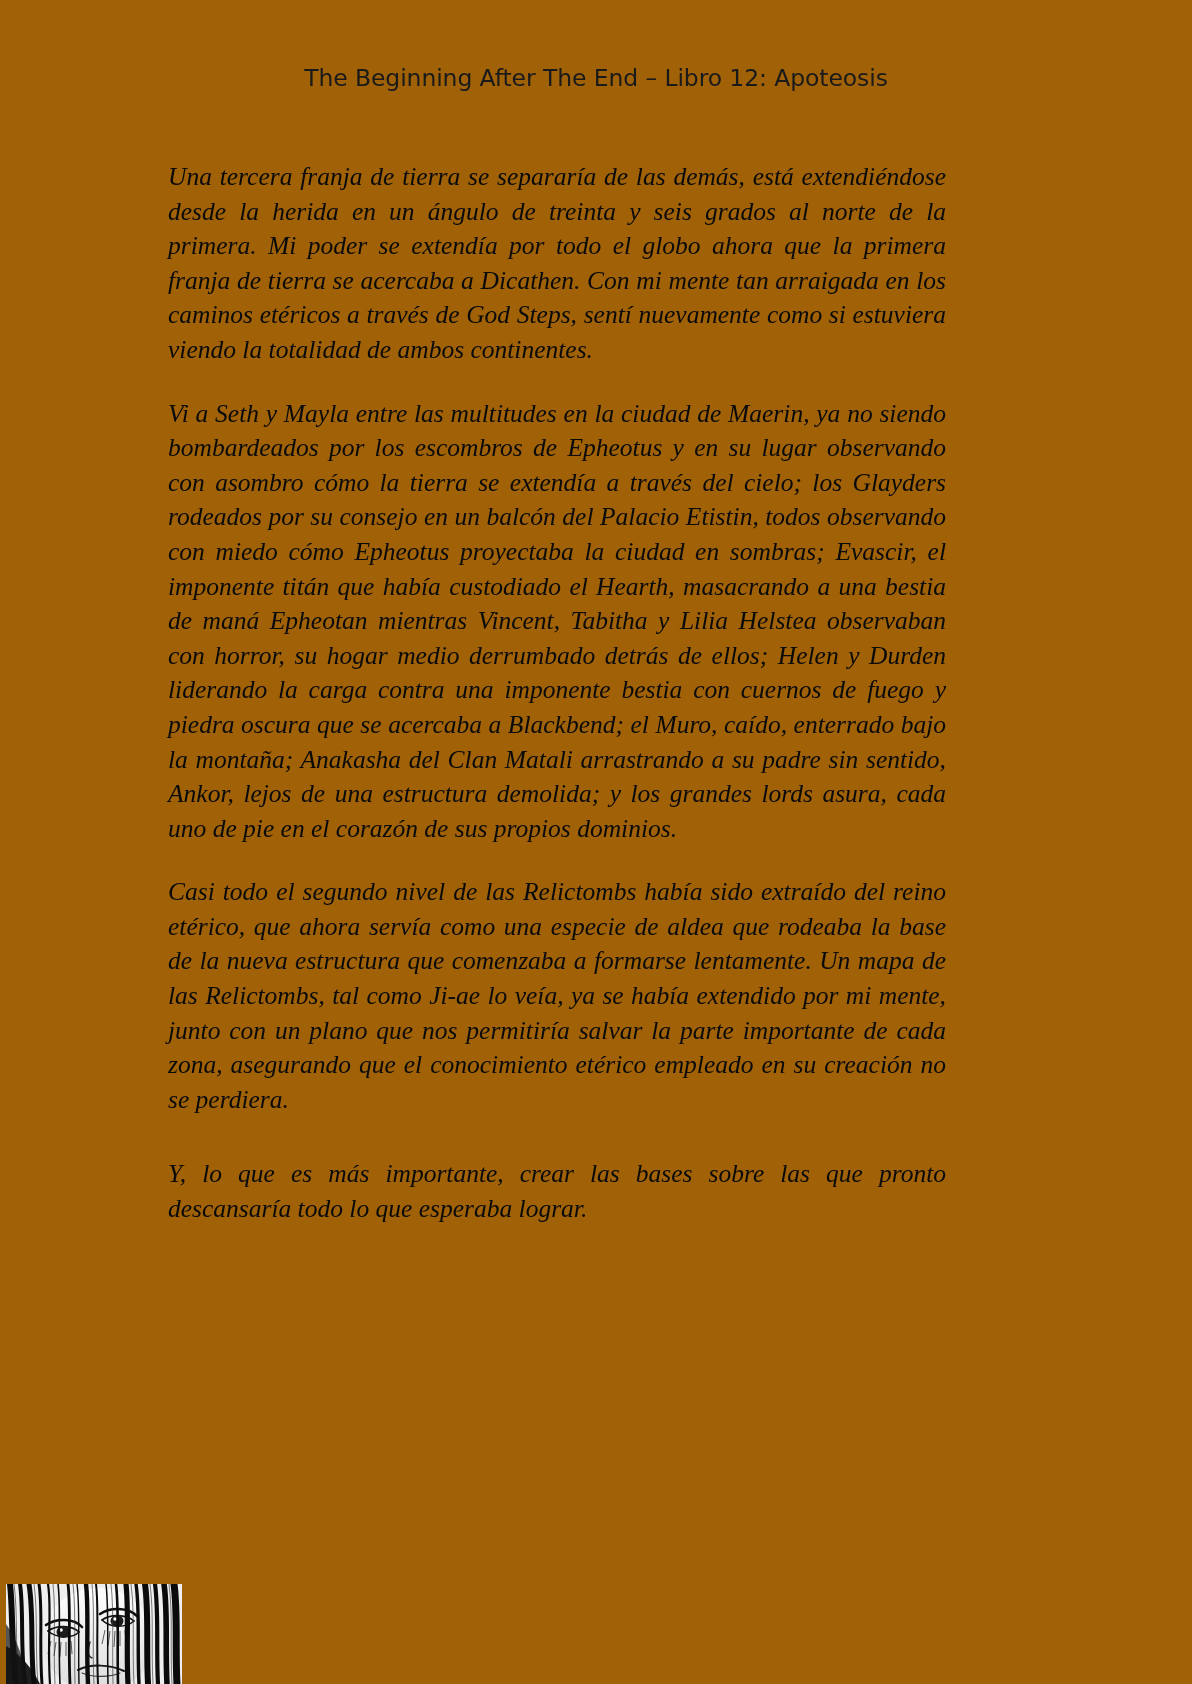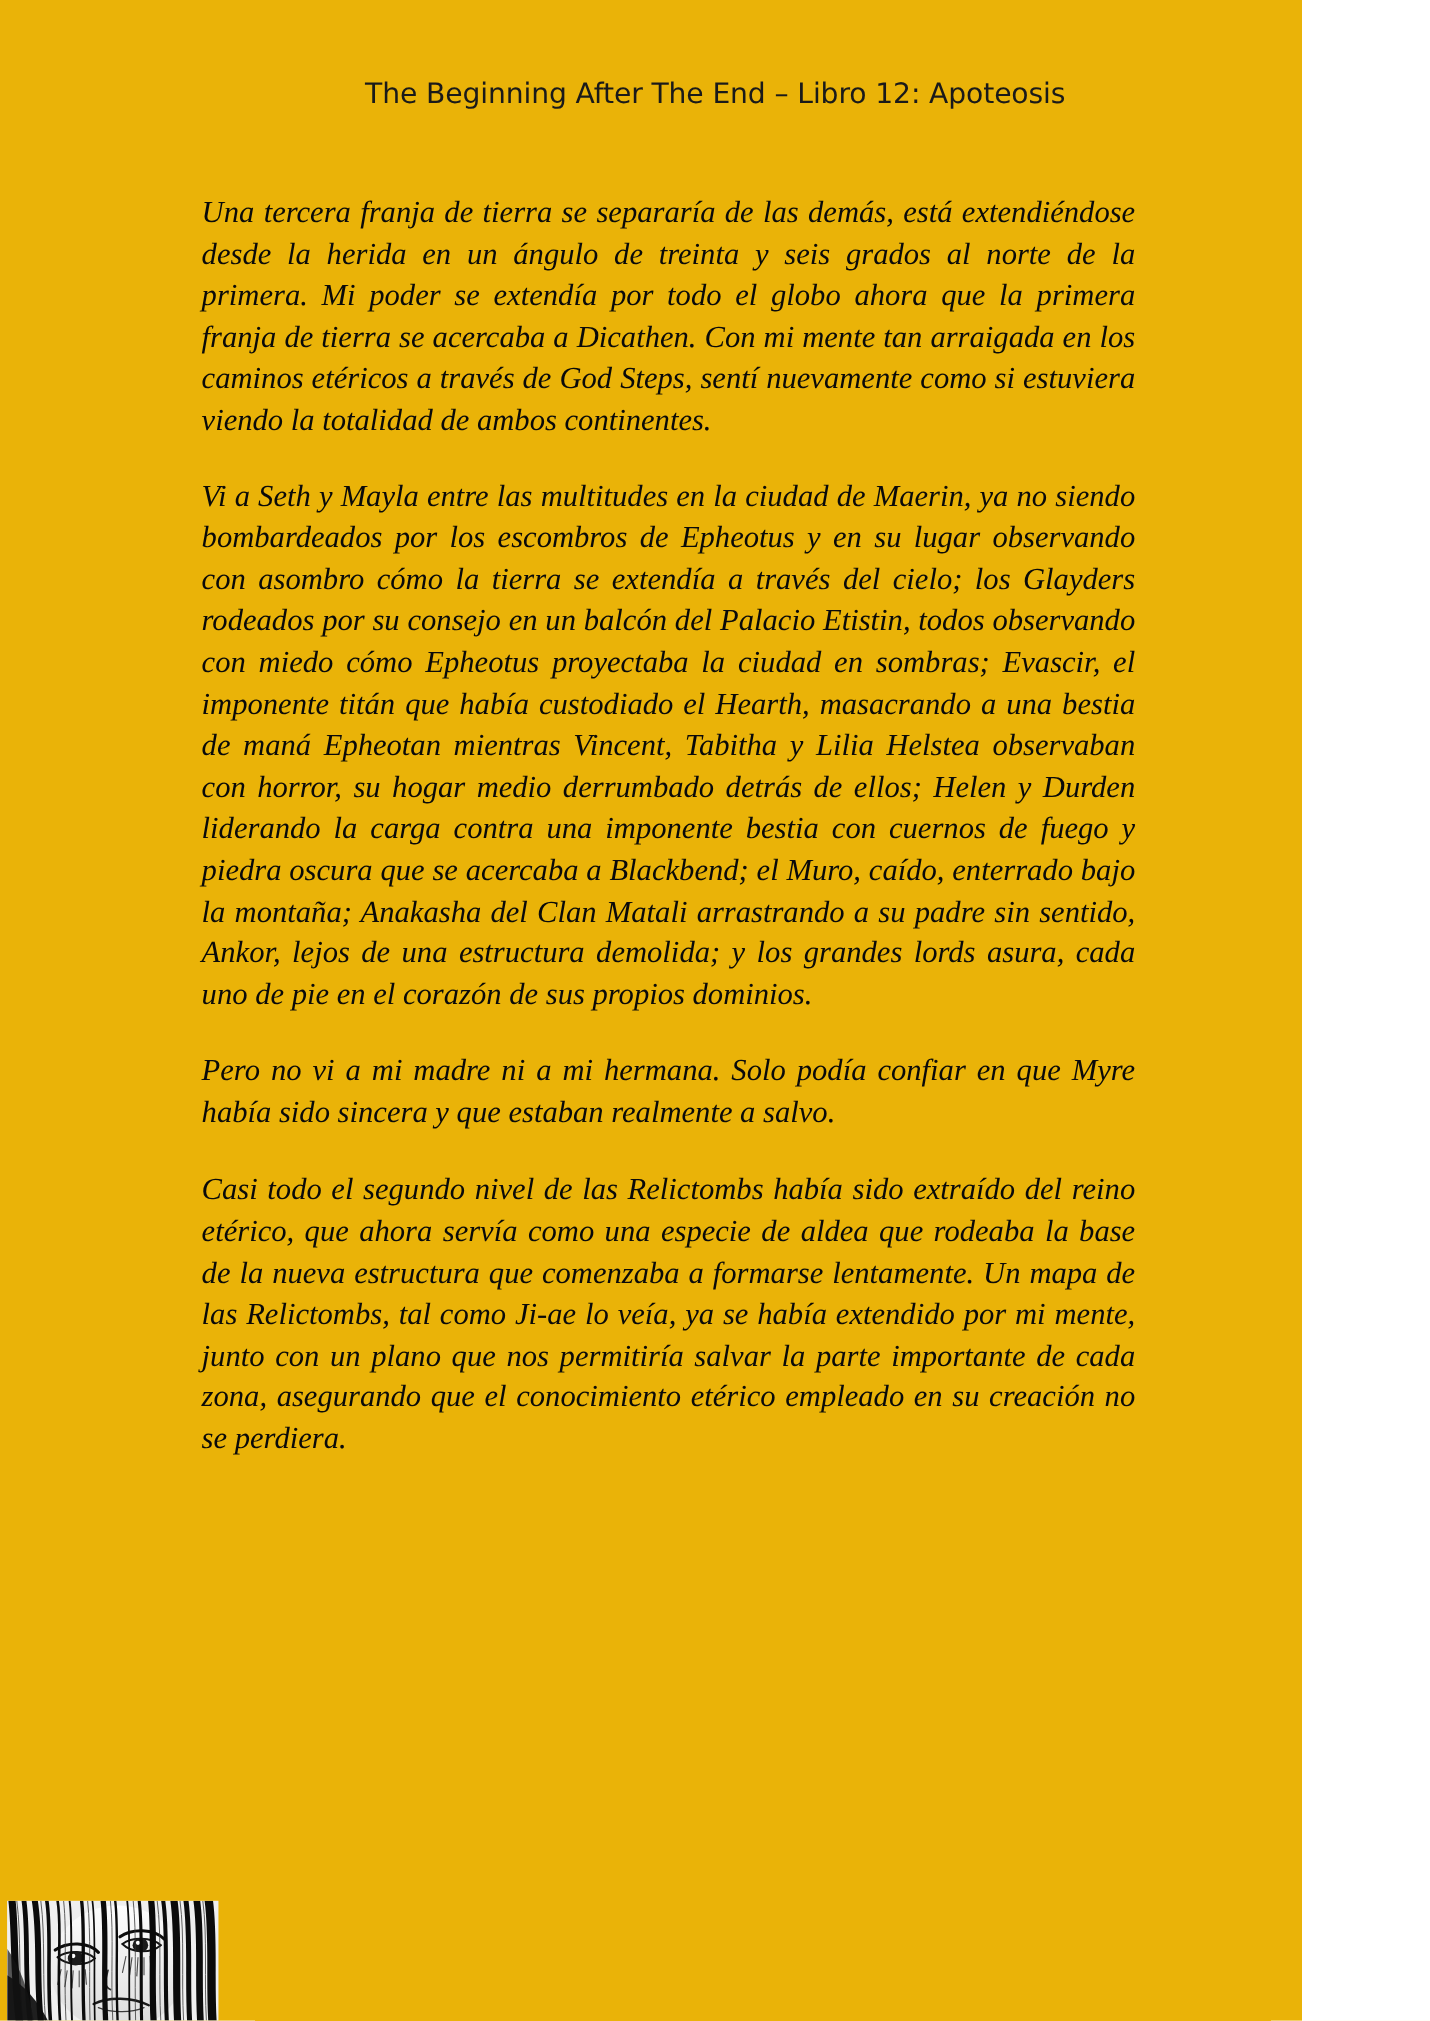--- a/index.html
+++ b/index.html
@@ -9,23 +9,23 @@
     background: #ffffff;
   }
 
   body {
     font-family: "Liberation Serif", "DejaVu Serif", serif;
     color: #000000;
   }
 
   .page {
     position: relative;
-    width: 1085px;
+    width: 1192px;
     height: 1684px;
-    background: #eab308;
+    background: #a16207;
     overflow: hidden;
     box-sizing: border-box;
   }
 
   
   .doc-header {
     position: absolute;
     left: 0;
     top: 62px;
     width: 1192px;
@@ -94,22 +94,22 @@
 
 <div class="page">
 
   <div class="doc-header">
     <span class="hline">The Beginning After The End – Libro 12: Apoteosis</span>
   </div>
 
   <div class="body-block">
     <p class="para p1">Una tercera franja de tierra se separaría de las demás, está extendiéndose desde la herida en un ángulo de treinta y seis grados al norte de la primera. Mi poder se extendía por todo el globo ahora que la primera franja de tierra se acercaba a Dicathen. Con mi mente tan arraigada en los caminos etéricos a través de God Steps, sentí nuevamente como si estuviera viendo la totalidad de ambos continentes.</p>
     <p class="para p2">Vi a Seth y Mayla entre las multitudes en la ciudad de Maerin, ya no siendo bombardeados por los escombros de Epheotus y en su lugar observando con asombro cómo la tierra se extendía a través del cielo; los Glayders rodeados por su consejo en un balcón del Palacio Etistin, todos observando con miedo cómo Epheotus proyectaba la ciudad en sombras; Evascir, el imponente titán que había custodiado el Hearth, masacrando a una bestia de maná Epheotan mientras Vincent, Tabitha y Lilia Helstea observaban con horror, su hogar medio derrumbado detrás de ellos; Helen y Durden liderando la carga contra una imponente bestia con cuernos de fuego y piedra oscura que se acercaba a Blackbend; el Muro, caído, enterrado bajo la montaña; Anakasha del Clan Matali arrastrando a su padre sin sentido, Ankor, lejos de una estructura demolida; y los grandes lords asura, cada uno de pie en el corazón de sus propios dominios.</p>
-    <p class="para p3">Pero no vi a mi madre ni a mi hermana. Solo podía confiar en que Myre había sido sincera y que estaban realmente a salvo.</p>
     <p class="para p4">Casi todo el segundo nivel de las Relictombs había sido extraído del reino etérico, que ahora servía como una especie de aldea que rodeaba la base de la nueva estructura que comenzaba a formarse lentamente. Un mapa de las Relictombs, tal como Ji-ae lo veía, ya se había extendido por mi mente, junto con un plano que nos permitiría salvar la parte importante de cada zona, asegurando que el conocimiento etérico empleado en su creación no se perdiera.</p>
+    <p class="para p5">Y, lo que es más importante, crear las bases sobre las que pronto descansaría todo lo que esperaba lograr.</p>
   </div>
 
   <div class="illustration">
     <svg viewBox="0 0 176 100" xmlns="http://www.w3.org/2000/svg" aria-hidden="true">
       <defs>
         <linearGradient id="skinG" x1="0" y1="0" x2="0" y2="1">
           <stop offset="0%" stop-color="#fdfdfd"></stop>
           <stop offset="100%" stop-color="#dcdcdc"></stop>
         </linearGradient>
         <clipPath id="frame">

